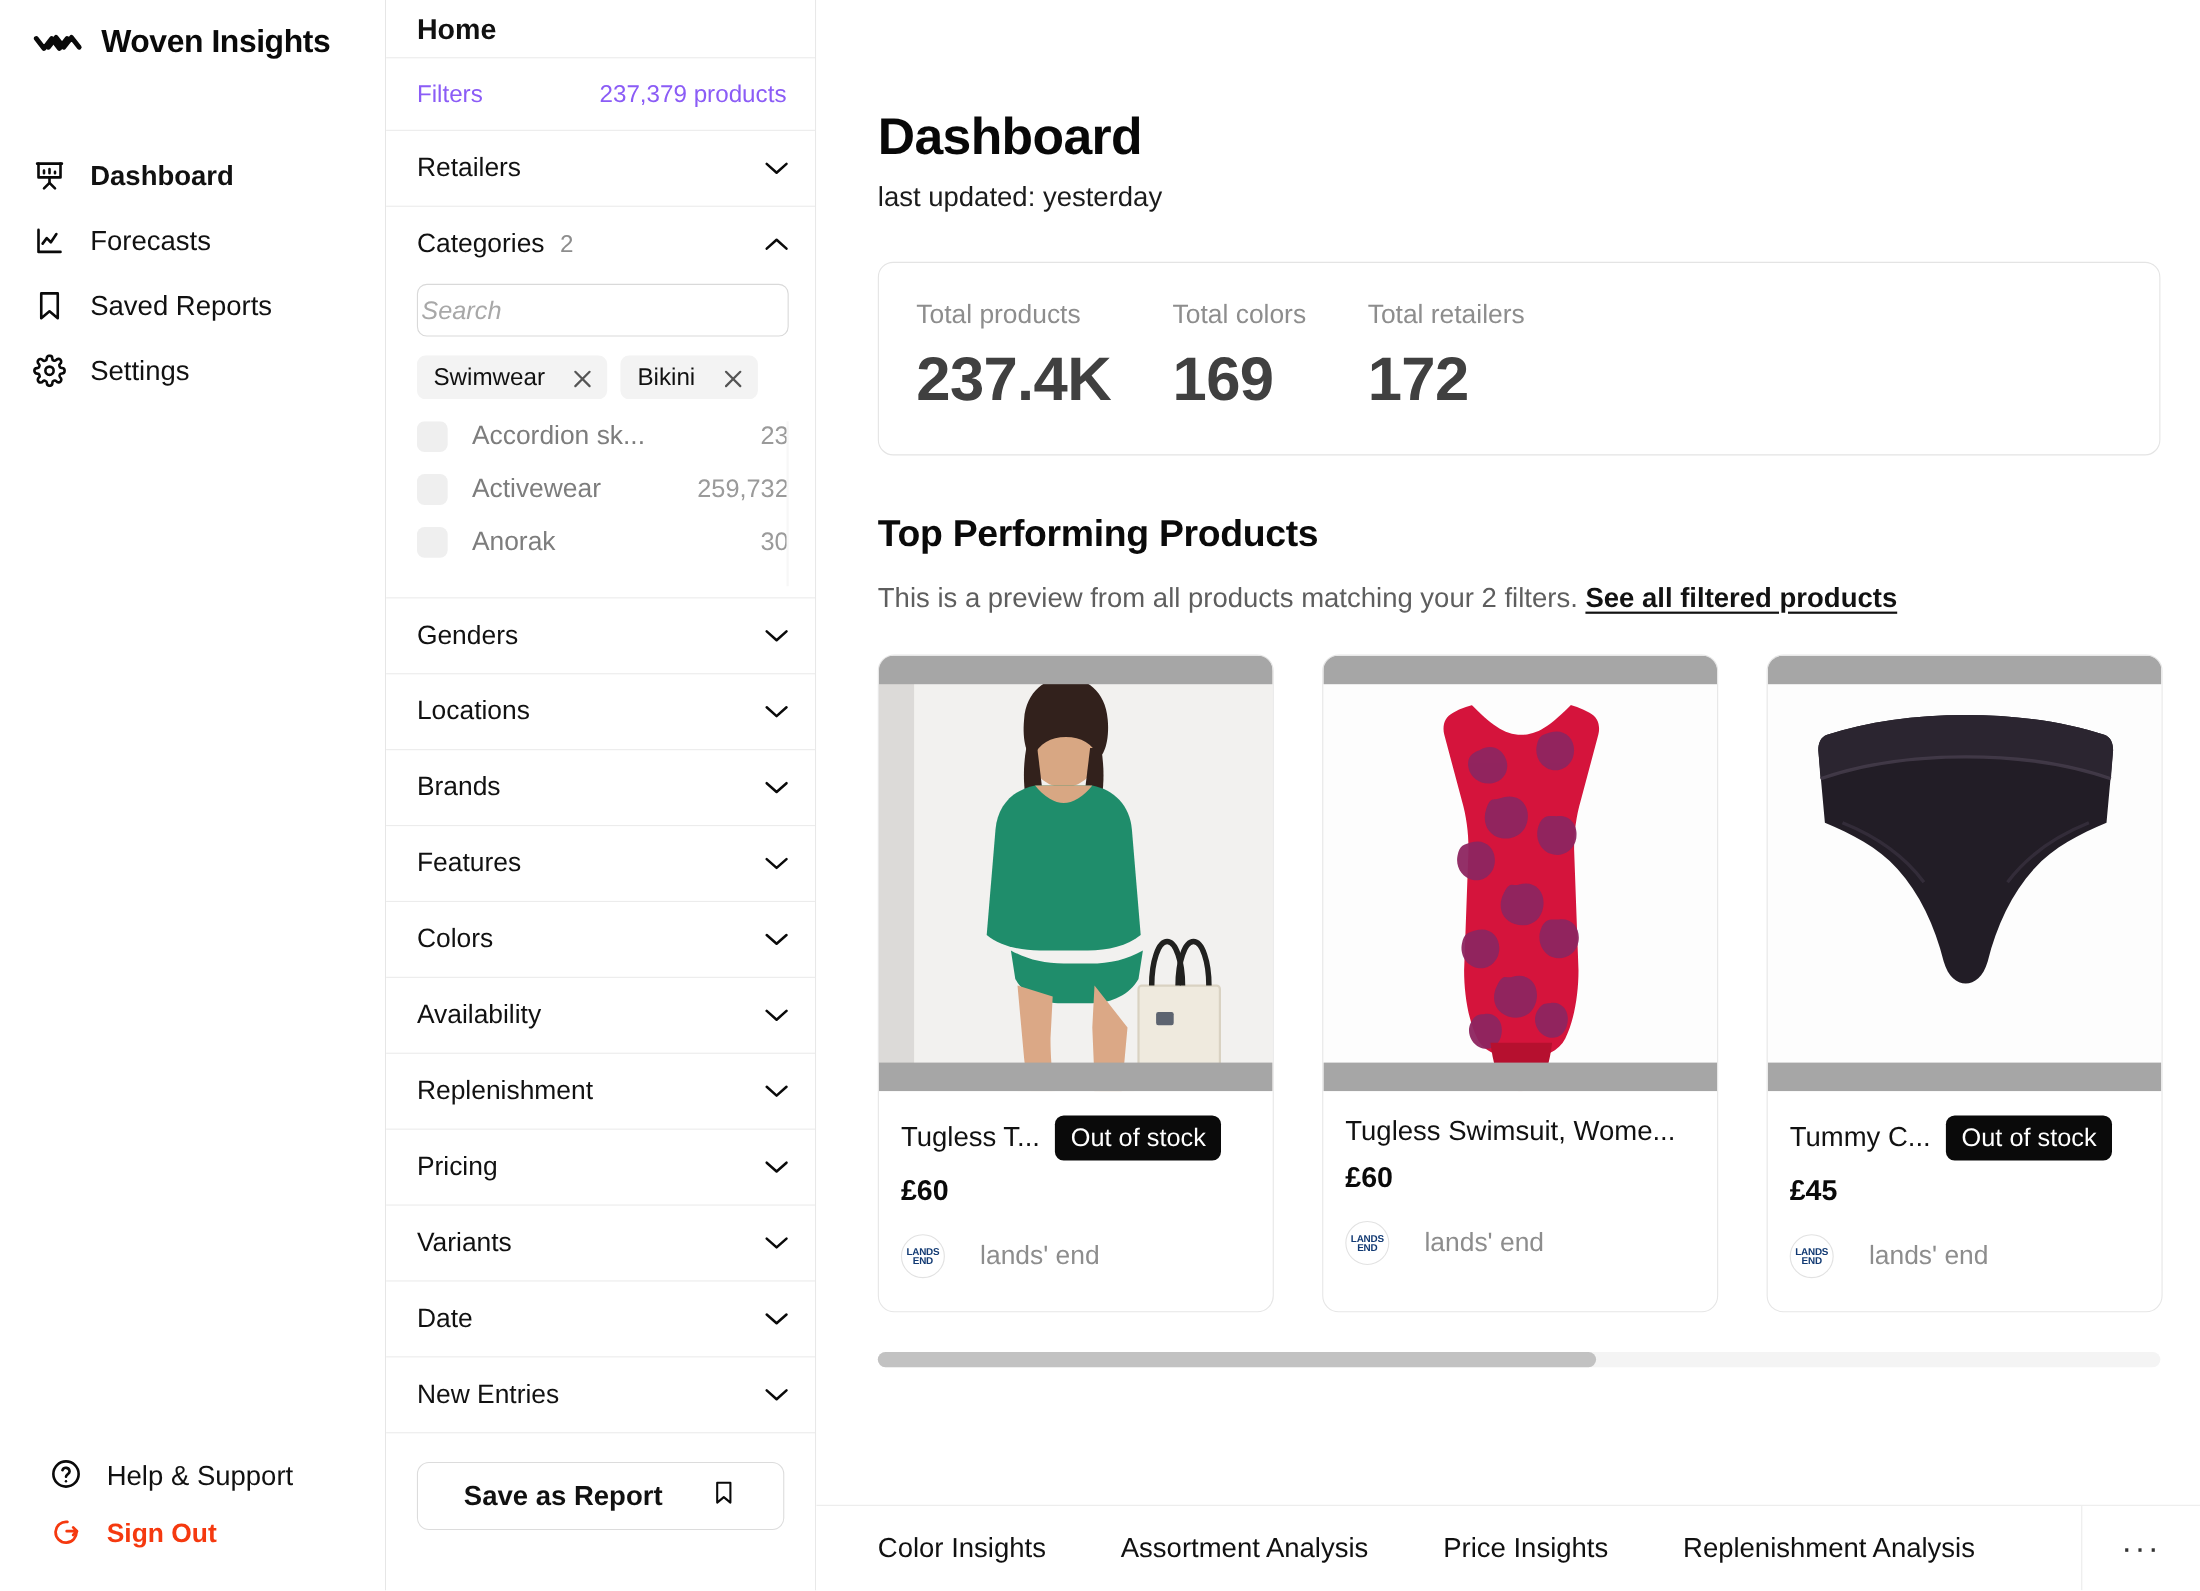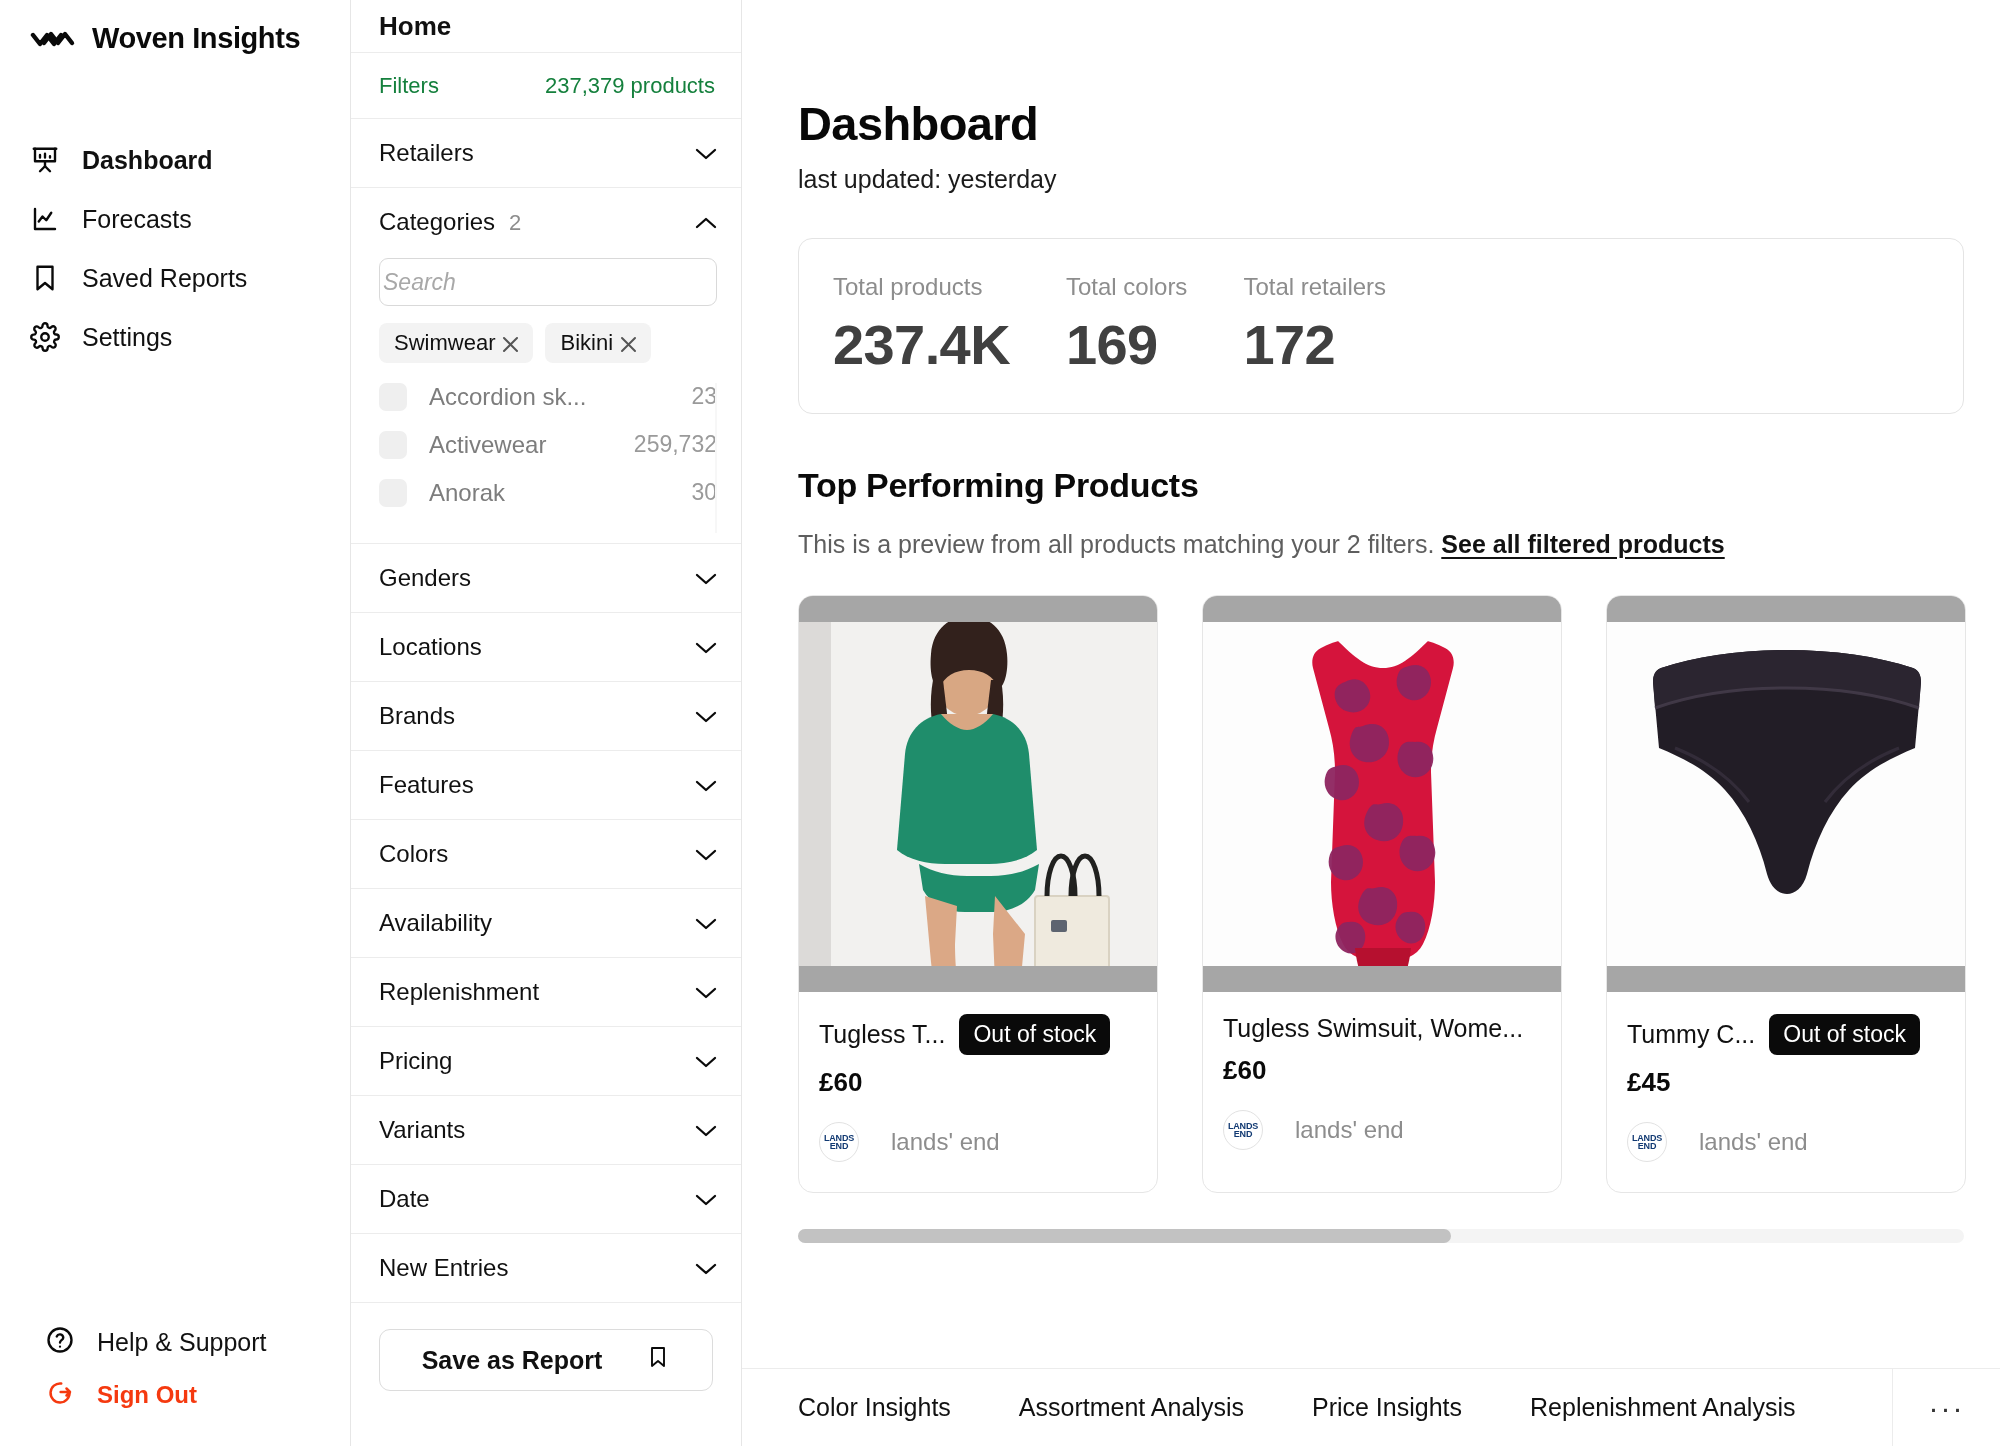--- a/index.html
+++ b/index.html
@@ -44,21 +44,21 @@
     display: flex; flex-direction: column;
   }
   .crumb {
     height: 53px; display: flex; align-items: center;
     padding-left: 28px; font-size: 26px; font-weight: 600;
     border-bottom: 1px solid #ececec; color: #111;
   }
   .filters-head {
     height: 66px; display: flex; align-items: center; justify-content: space-between;
     padding: 0 26px 0 28px; border-bottom: 1px solid #ececec;
-    color: #15803d; font-size: 22px;
+    color: #8b5cf6; font-size: 22px;
   }
   .fsection {
     border-bottom: 1px solid #ececec;
     padding: 0 24px 0 28px;
   }
   .fsection-head {
     height: 68px; display: flex; align-items: center; cursor: pointer;
     font-size: 24px; color: #111;
   }
   .fsection-head .ftitle { flex: 1 1 auto; display: flex; align-items: baseline; gap: 14px; }
@@ -67,21 +67,21 @@
   .fbody { padding-bottom: 10px; position: relative; }
   .search-wrap { padding: 2px 0 0 0; }
   .search-input {
     width: 100%; height: 48px; border: 1px solid #d9d9d9; border-radius: 9px;
     padding: 0 3px; font-size: 23px; font-family: inherit; color: #111;
     outline: none; background: #fff; font-style: italic;
   }
   .search-input::placeholder { color: #a8a8a8; }
   .chips { display: flex; gap: 12px; margin-top: 17px; overflow: hidden; }
   .chip {
-    display: inline-flex; align-items: center; gap: 6px;
+    display: inline-flex; align-items: center; gap: 25px;
     background: #f3f3f3; border-radius: 8px; padding: 7px 13px 7px 15px;
     font-size: 22px; color: #111; white-space: nowrap; cursor: pointer;
   }
   .chip .x { width: 19px; height: 19px; flex: 0 0 19px; }
   .optlist { margin-top: 20px; position: relative; max-height: 150px; overflow: hidden; }
   .opt { display: flex; align-items: flex-start; height: 48px; cursor: pointer; }
   .cbox { width: 28px; height: 28px; border-radius: 7px; background: #efefef; flex: 0 0 28px; }
   .opt-label { margin-left: 22px; font-size: 24px; color: #7d7d7d; flex: 1 1 auto;
                white-space: nowrap; overflow: hidden; }
   .opt-count { font-size: 23px; color: #9a9a9a; white-space: nowrap; }

